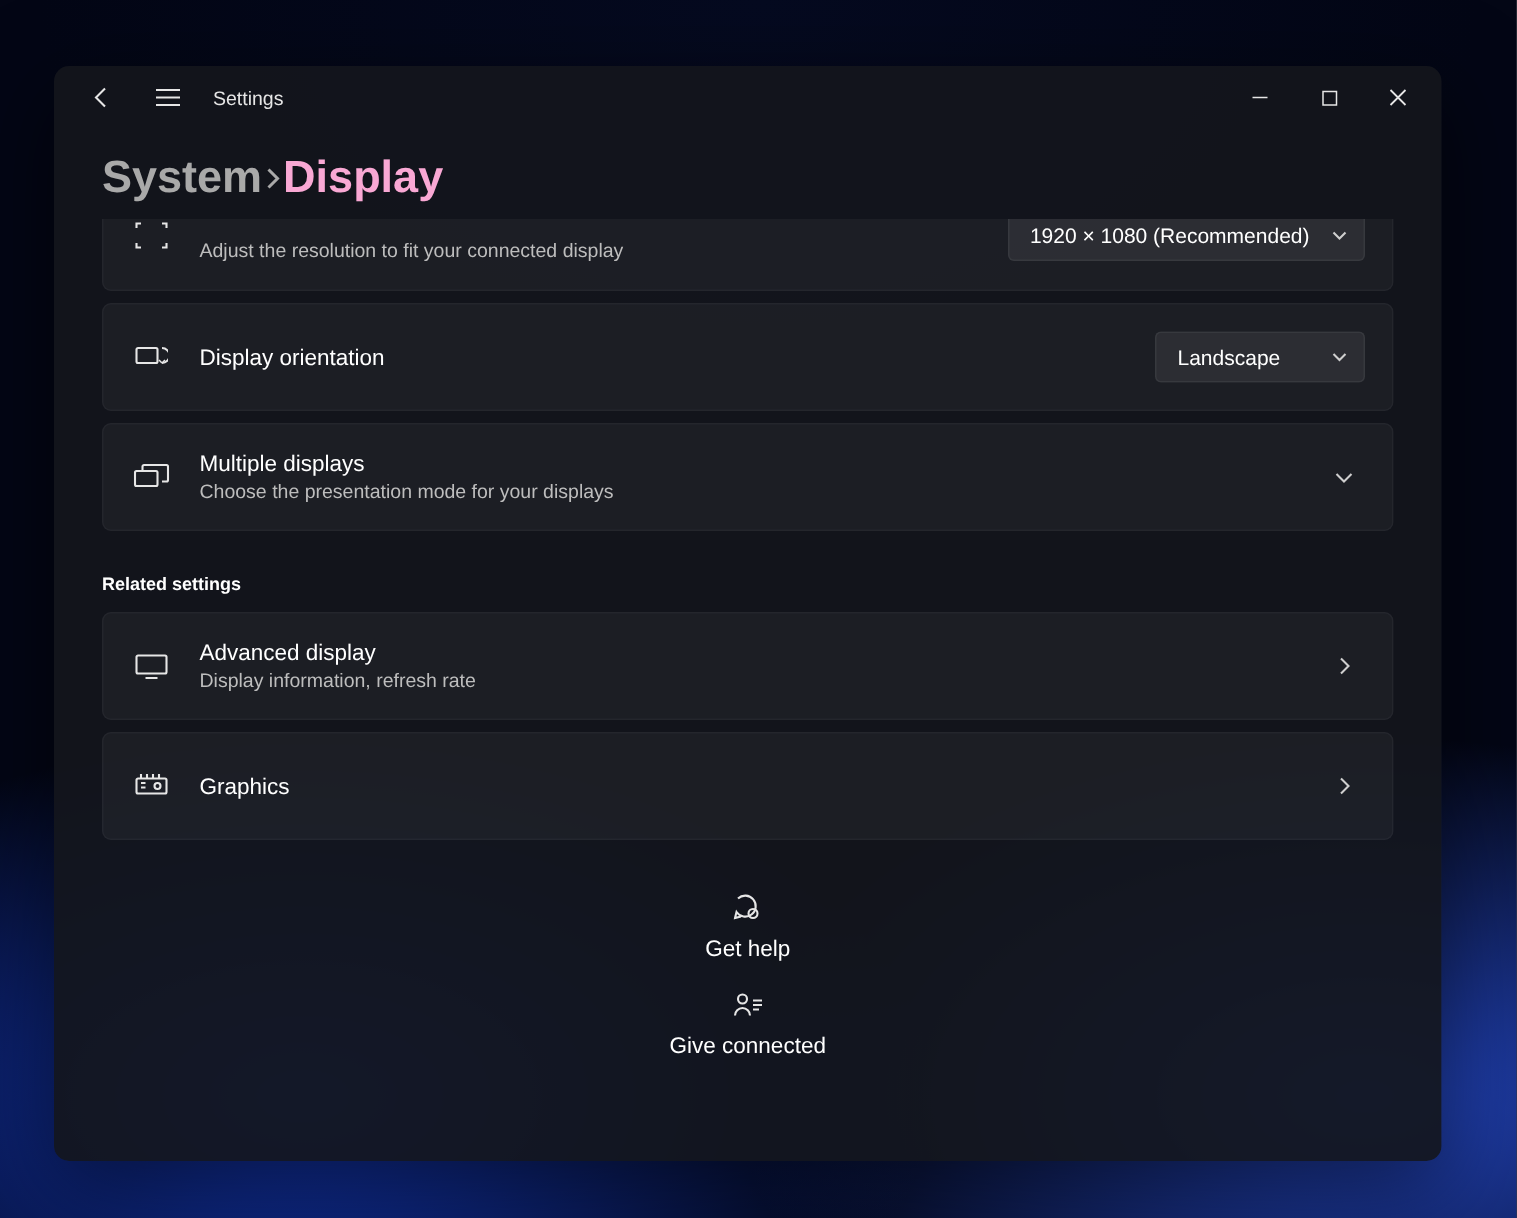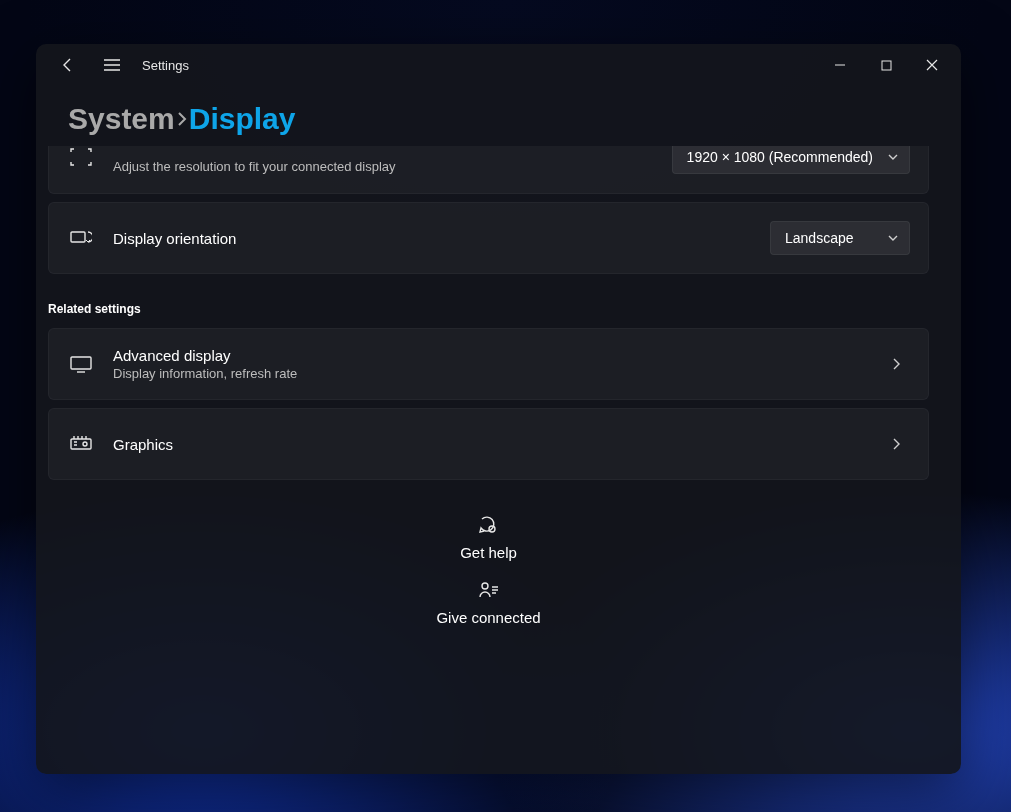--- a/index.html
+++ b/index.html
@@ -24,23 +24,23 @@
   .titlebar { height:42px; display:flex; align-items:center; padding:0 6px 0 12px; }
   .titlebar-left { display:flex; align-items:center; gap:4px; }
   .icon-btn { width:40px; height:40px; display:flex; align-items:center; justify-content:center; color:#e6e6e6; }
   .title-label { font-size:13px; margin-left:6px; color:#e6e6e6; }
   .titlebar-spacer { flex:1; }
   .win-ctrl { width:46px; height:36px; display:flex; align-items:center; justify-content:center; color:#e6e6e6; }
 
   .breadcrumb { padding: 16px 32px 10px 32px; display:flex; align-items:center; gap:0; }
   .crumb-parent { font-size:30px; font-weight:600; color:#a9a9a9; cursor:pointer; }
   .crumb-sep { color:#a9a9a9; }
-  .crumb-current { font-size:30px; font-weight:600; color:#0ea5e9; }
-
-  .content { padding: 0 32px 24px 12px; flex:1; overflow:hidden; }
+  .crumb-current { font-size:30px; font-weight:600; color:#f9a8d4; }
+
+  .content { padding: 0 32px 24px 32px; flex:1; overflow:hidden; }
   .card {
     background: rgba(255,255,255,0.045);
     border:1px solid rgba(255,255,255,0.04);
     border-radius:6px;
     margin-bottom:8px;
     display:flex; align-items:center;
     padding: 14px 18px;
     gap:18px;
     min-height:72px;
   }
@@ -158,20 +158,37 @@
           <span>Landscape</span>
           <span class="chev">
             <svg width="12" height="12" viewBox="0 0 12 12" fill="none" stroke="currentColor" stroke-width="1.4">
                 <path d="M2 4l4 4 4-4"></path>
               </svg>
           </span>
         </div>
       </div>
     </div>
 
+    <div class="card">
+      <div class="lead-icon">
+        <svg width="24" height="18" viewBox="0 0 24 18" fill="none" stroke="currentColor" stroke-width="1.4">
+            <rect x="1" y="5" width="15" height="10" rx="1"></rect>
+            <path d="M6 5V2a1 1 0 0 1 1-1h15a1 1 0 0 1 1 1v9a1 1 0 0 1-1 1h-3"></path>
+          </svg>
+      </div>
+      <div class="texts">
+        <span class="title">Multiple displays</span>
+        <span class="sub">Choose the presentation mode for your displays</span>
+      </div>
+      <div class="chev-standalone">
+        <svg width="14" height="14" viewBox="0 0 14 14" fill="none" stroke="currentColor" stroke-width="1.4">
+            <path d="M2 5l5 5 5-5"></path>
+          </svg>
+      </div>
+    </div>
 
     <div class="section-header">Related settings</div>
 
     <div class="card">
       <div class="lead-icon">
         <svg width="22" height="18" viewBox="0 0 22 18" fill="none" stroke="currentColor" stroke-width="1.4">
             <rect x="1" y="2" width="20" height="12" rx="1"></rect>
             <path d="M7 17h8"></path>
           </svg>
       </div>

